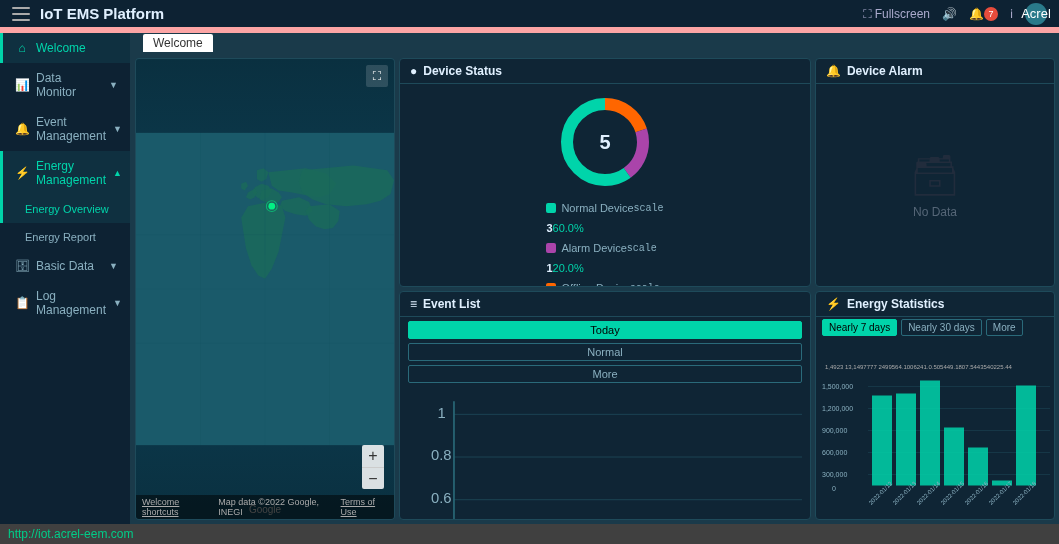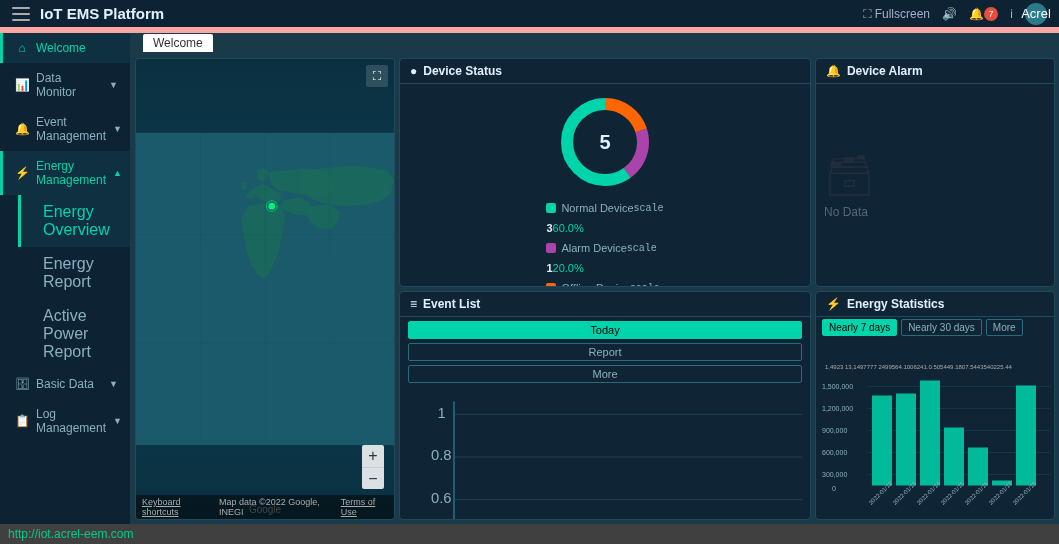--- a/index.html
+++ b/index.html
@@ -100,22 +100,21 @@
       border-left: 3px solid transparent;
       gap: 7px;
     }
     .sidebar-item.active {
       background: #0f3040;
       color: #00d4aa;
       border-left: 3px solid #00d4aa;
     }
     .sidebar-item.sub {
       padding-left: 22px;
-      font-size: 16px;
-      margin-left: 18px;
+      font-size: 11px;
     }
     .sidebar-item.sub.active-sub {
       color: #00d4aa;
       background: #0f3040;
       border-left: 3px solid #00d4aa;
     }
     .sidebar-icon { width: 14px; text-align: center; flex-shrink: 0; }
     .sidebar-chevron { margin-left: auto; font-size: 9px; }
 
     
@@ -298,20 +297,21 @@
       padding: 2px 6px;
       font-size: 9px;
       color: #aaa;
       display: flex;
       gap: 8px;
     }
 
     
     .alarm-body {
       display: flex;
+      align-items: center;
       justify-content: center;
       flex: 1;
       flex-direction: column;
       gap: 6px;
     }
     .no-data-icon {
       font-size: 40px;
       color: #334;
       opacity: 0.5;
     }
@@ -429,23 +429,20 @@
       <span class="sidebar-icon">⚡</span>
       <span>Energy Management</span>
       <span class="sidebar-chevron">▲</span>
     </div>
     <div class="sidebar-item sub active-sub">
       <span>Energy Overview</span>
     </div>
     <div class="sidebar-item sub">
       <span>Energy Report</span>
     </div>
-    <div class="sidebar-item sub">
-      <span>Active Power Report</span>
-    </div>
     <div class="sidebar-item">
       <span class="sidebar-icon">🗄</span>
       <span>Basic Data</span>
       <span class="sidebar-chevron">▼</span>
     </div>
     <div class="sidebar-item">
       <span class="sidebar-icon">📋</span>
       <span>Log Management</span>
       <span class="sidebar-chevron">▼</span>
     </div>
@@ -561,21 +558,21 @@
               <button class="map-btn" style="background:rgba(255,255,255,0.85);border:none;width:22px;height:22px;cursor:pointer;border-radius:0 0 2px 2px;font-size:16px;line-height:1;display:flex;align-items:center;justify-content:center;color:#333;border-top:1px solid #ccc;">−</button>
             </div>
             
             
             <div class="map-google-label">
               <span>Google</span>
             </div>
             
             
             <div class="map-footer-bar">
-              <span style="cursor:pointer;text-decoration:underline;">Keyboard shortcuts</span>
+              <span style="cursor:pointer;text-decoration:underline;">Welcome shortcuts</span>
               <span>Map data ©2022 Google, INEGI</span>
               <span style="cursor:pointer;text-decoration:underline;">Terms of Use</span>
             </div>
           </div>
         </div>
       </div>
 
       <div class="card">
         <div class="card-header">
           <span>🔔</span>
@@ -587,21 +584,21 @@
         </div>
       </div>
 
       <div class="card">
         <div class="card-header">
           <span>≡</span>
           <span>Event List</span>
         </div>
         <div class="event-tabs">
           <button class="event-tab-btn active">Today</button>
-          <button class="event-tab-btn">Report</button>
+          <button class="event-tab-btn">Normal</button>
           <button class="event-tab-btn">More</button>
         </div>
         <div class="event-chart-area">
           <svg viewBox="0 0 240 130" width="100%" height="100%">
 
             <text x="18" y="15" font-size="9" fill="#8ab0c0">1</text>
             <text x="14" y="41" font-size="9" fill="#8ab0c0">0.8</text>
             <text x="14" y="67" font-size="9" fill="#8ab0c0">0.6</text>
             <text x="14" y="93" font-size="9" fill="#8ab0c0">0.4</text>
             <text x="14" y="119" font-size="9" fill="#8ab0c0">0.2</text>

